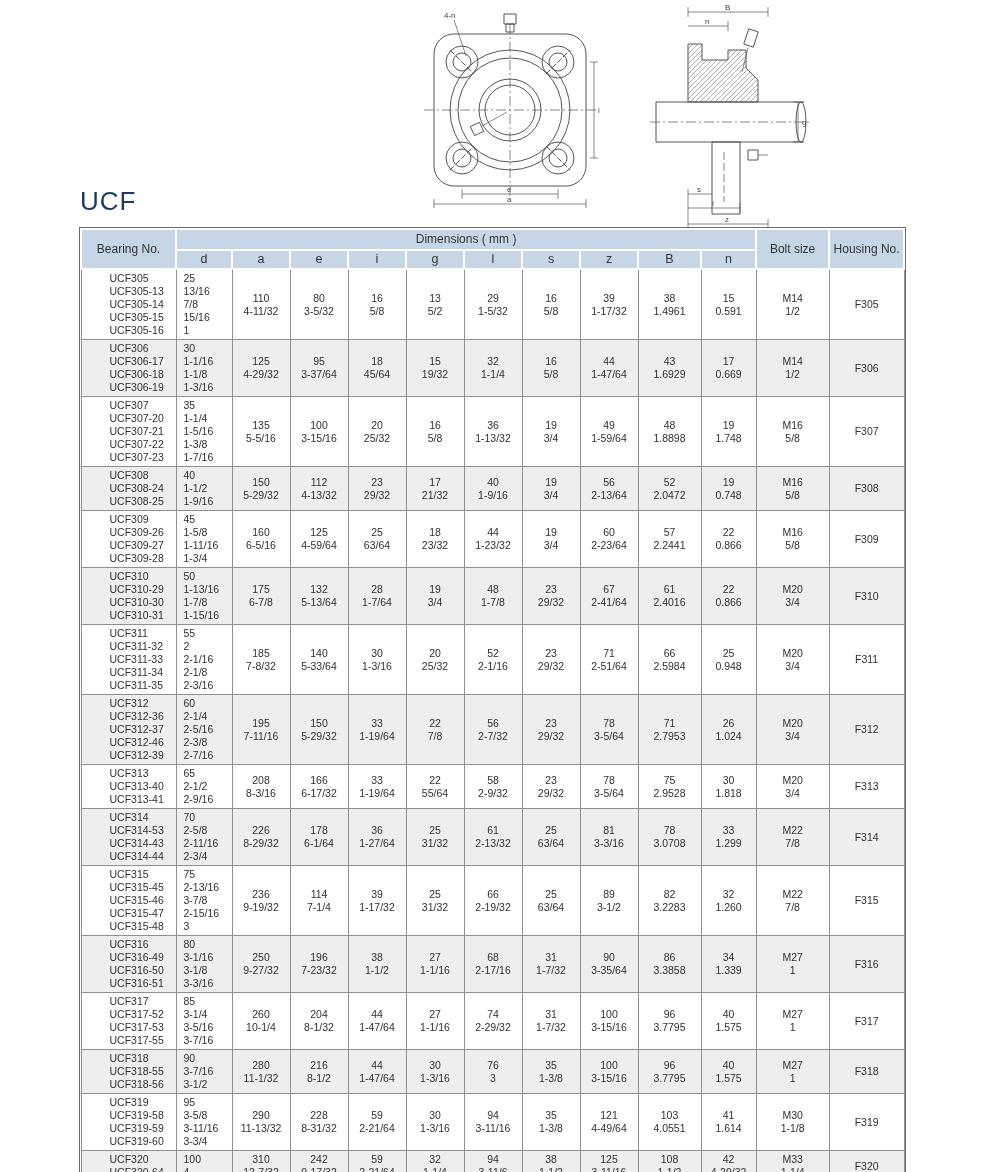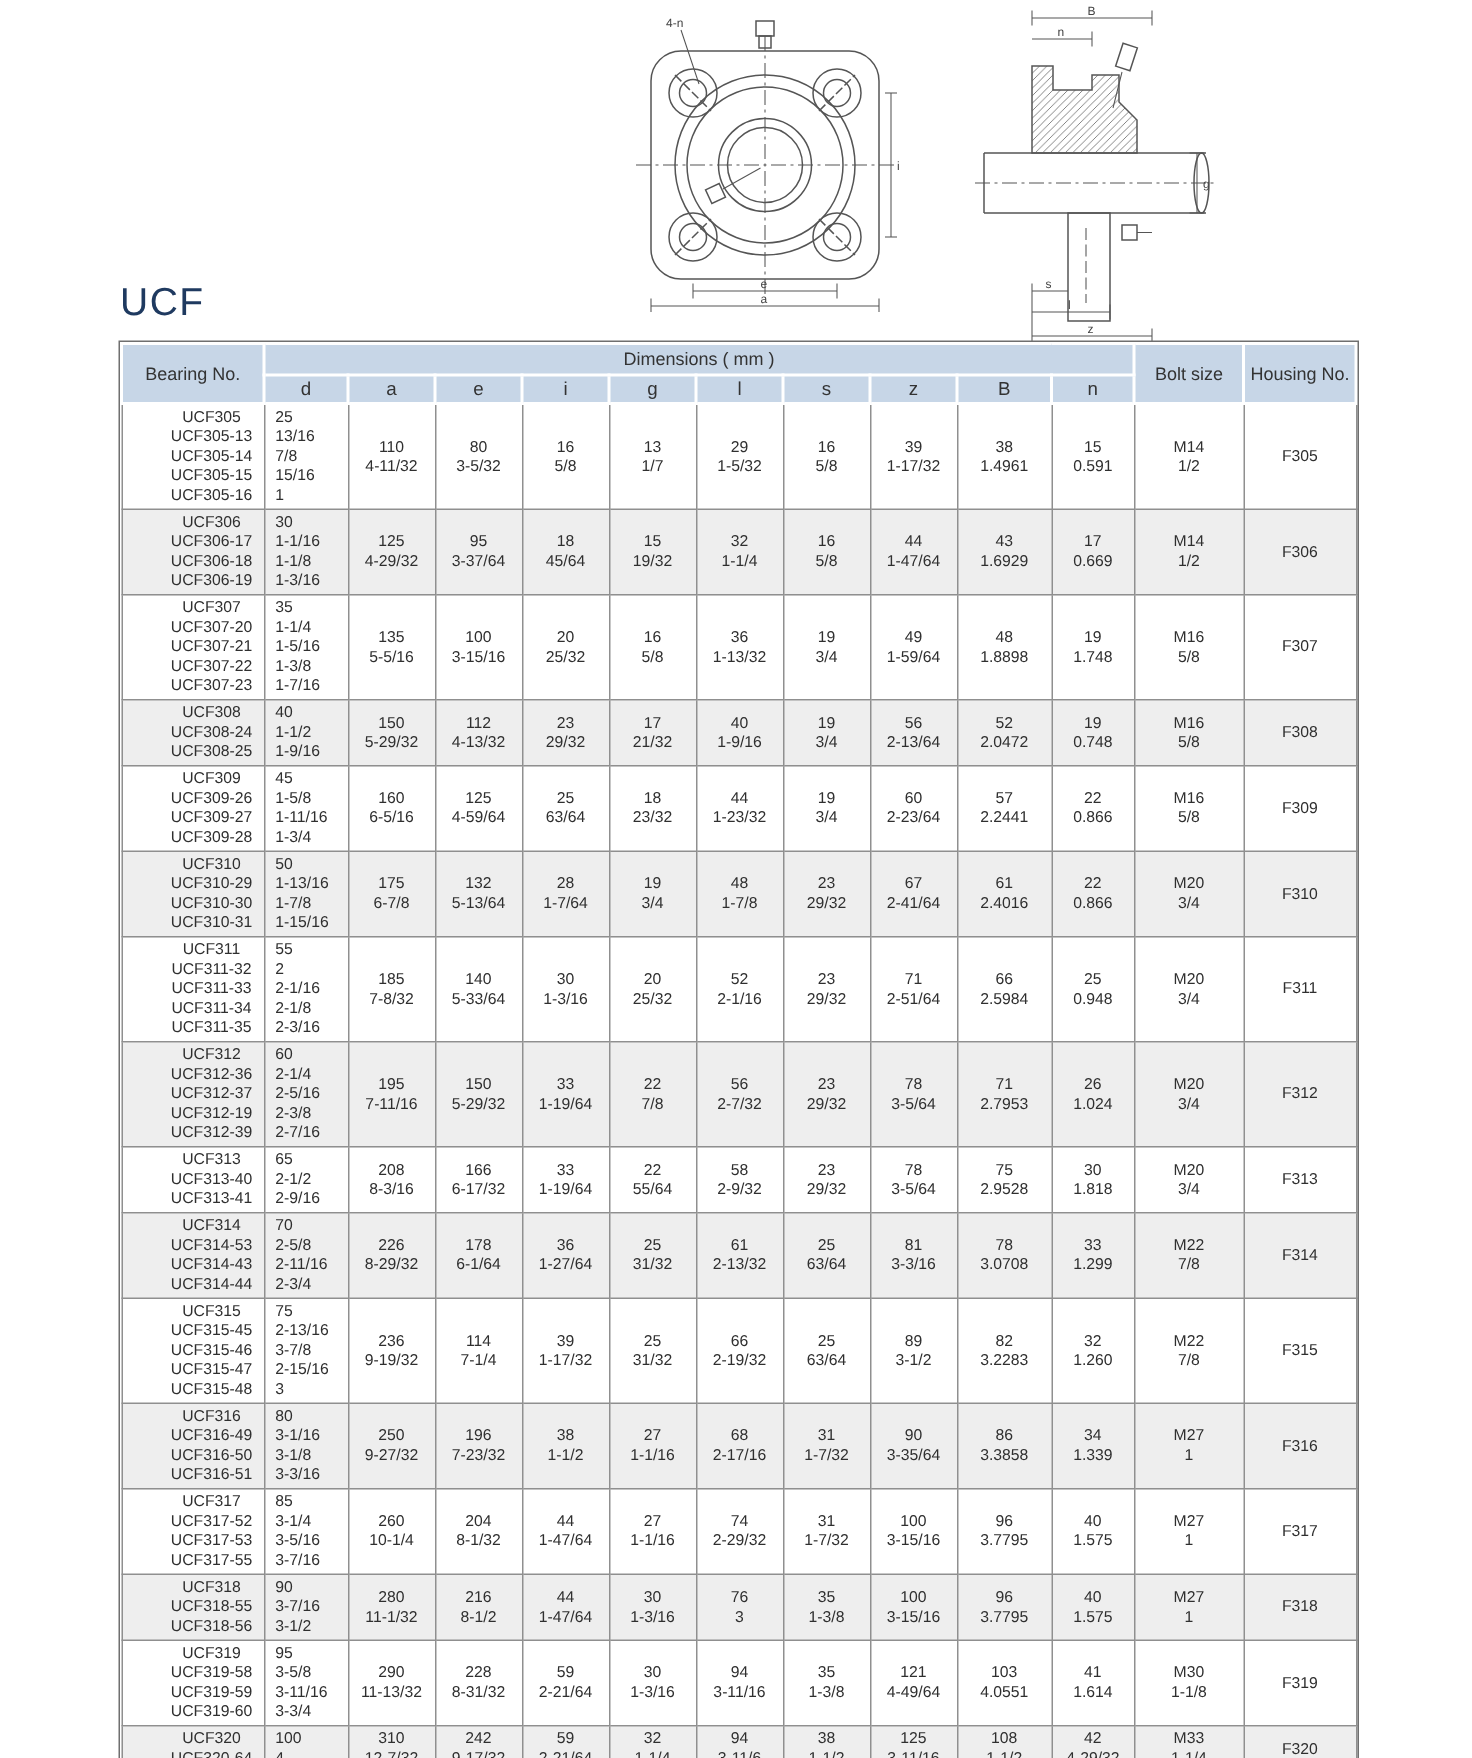--- a/index.html
+++ b/index.html
@@ -30,21 +30,21 @@
     border:2px solid #ffffff;
     padding:3px 2px;text-align:center;vertical-align:middle;
   }
   .spec-table thead tr.subhead th{font-size:12.5px;padding:2px;}
   .spec-table tbody td{
     border:1px solid #8f8f8f;
     padding:2px 3px;vertical-align:middle;text-align:center;
     white-space:pre-line;
   }
   .spec-table tbody tr.shaded td{background:#eeeeee;}
-  .spec-table tbody td.left{text-align:center;padding-left:28px;}
+  .spec-table tbody td.left{text-align:left;padding-left:28px;}
   .spec-table tbody td.dleft{text-align:left;padding-left:7px;}
   .spec-table{outline:1px solid #6f6f6f;}
 </style>
 </head>
 <body>
 
 <svg id="front-view" class="drawing" viewBox="0 0 210 200" xmlns="http://www.w3.org/2000/svg">
   <g stroke="#555" fill="none" stroke-width="1">
 
     <rect x="24" y="26" width="152" height="152" rx="20"></rect>
@@ -201,21 +201,21 @@
 7/8
 15/16
 1</td>
         <td>110
 4-11/32</td>
         <td>80
 3-5/32</td>
         <td>16
 5/8</td>
         <td>13
-1/7</td>
+5/2</td>
         <td>29
 1-5/32</td>
         <td>16
 5/8</td>
         <td>39
 1-17/32</td>
         <td>38
 1.4961</td>
         <td>15
 0.591</td>
@@ -408,21 +408,21 @@
         <td>25
 0.948</td>
         <td>M20
 3/4</td>
         <td>F311</td>
       </tr>
       <tr class="shaded">
         <td class="left">UCF312
 UCF312-36
 UCF312-37
-UCF312-19
+UCF312-46
 UCF312-39</td>
         <td class="dleft">60
 2-1/4
 2-5/16
 2-3/8
 2-7/16</td>
         <td>195
 7-11/16</td>
         <td>150
 5-29/32</td>

